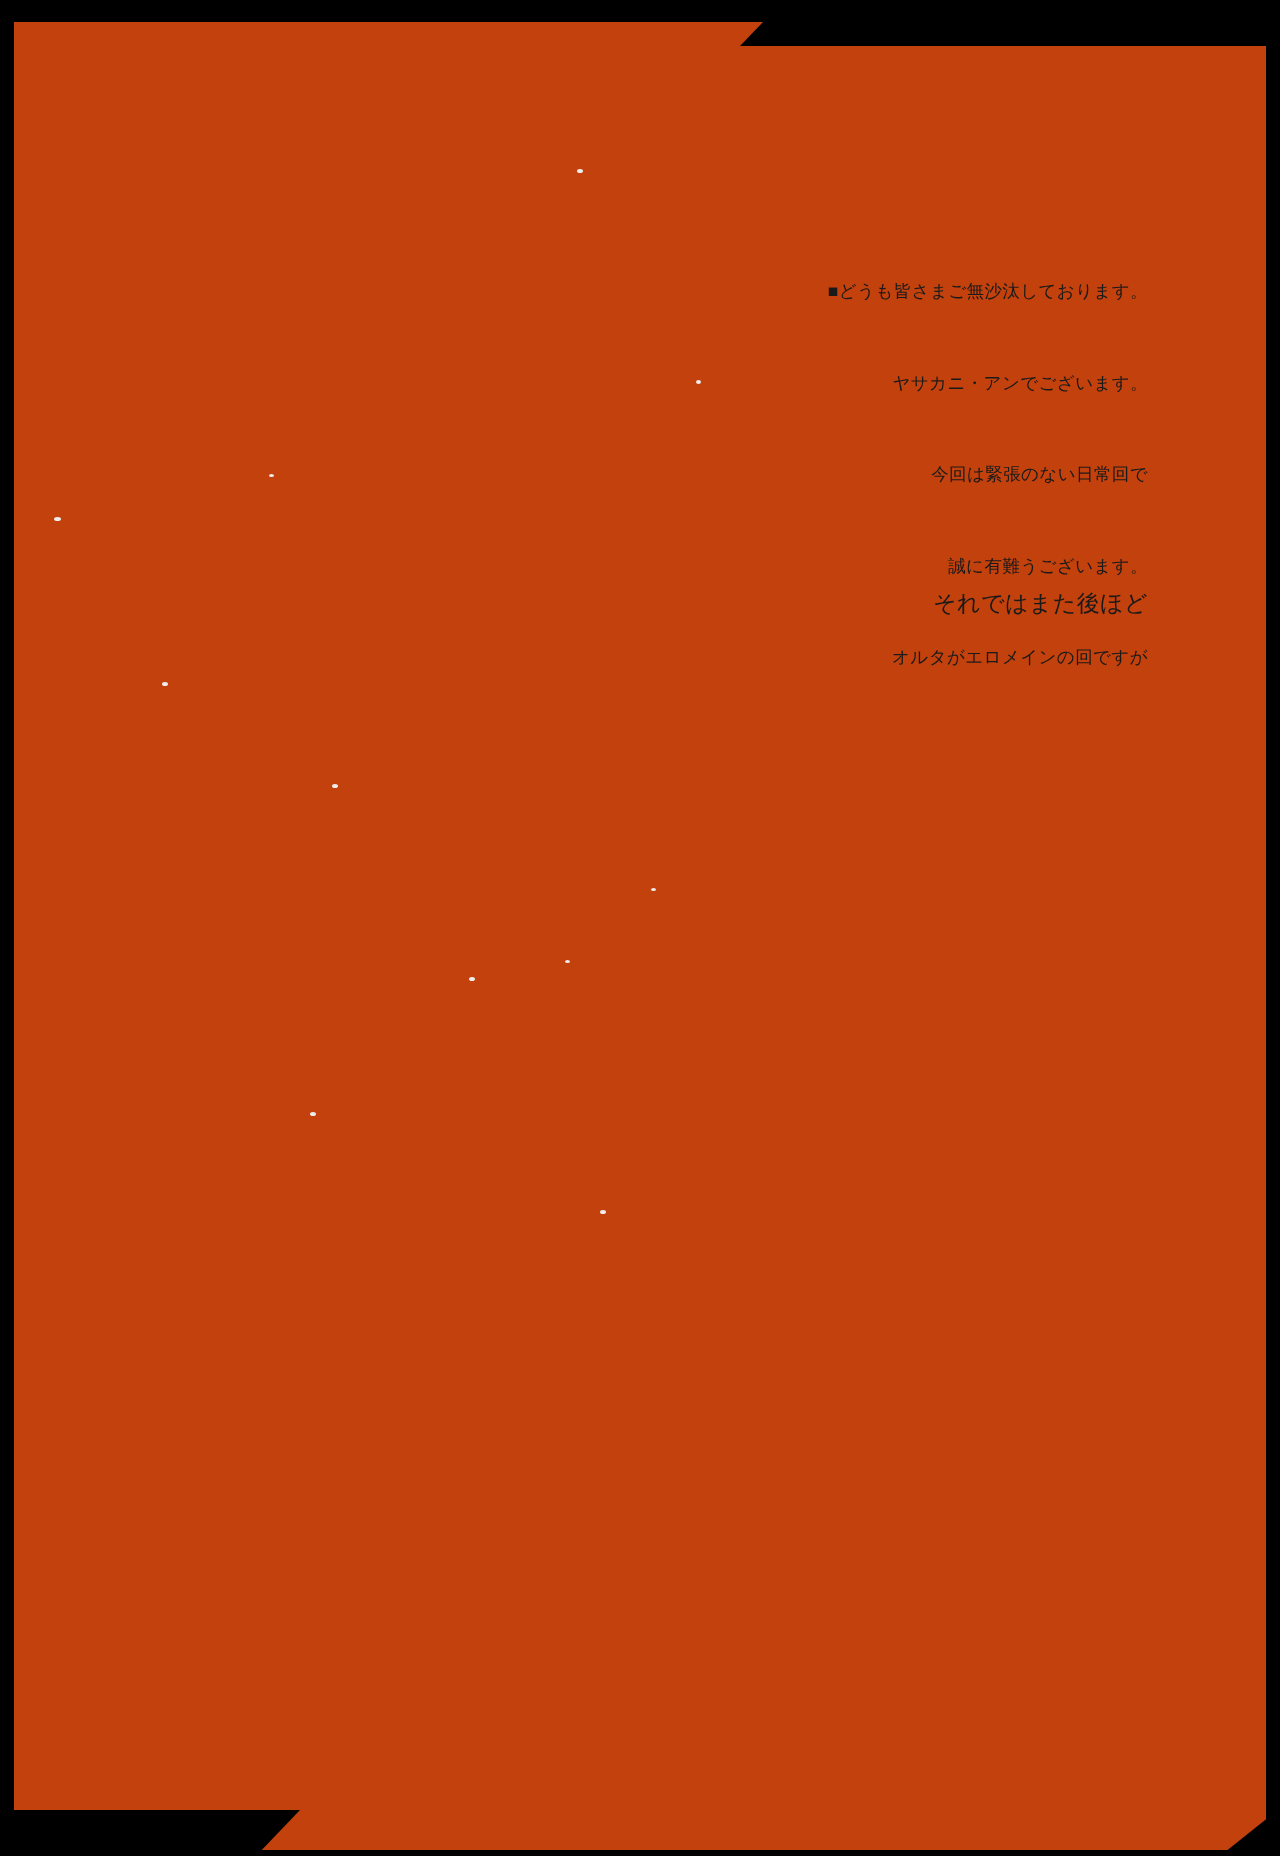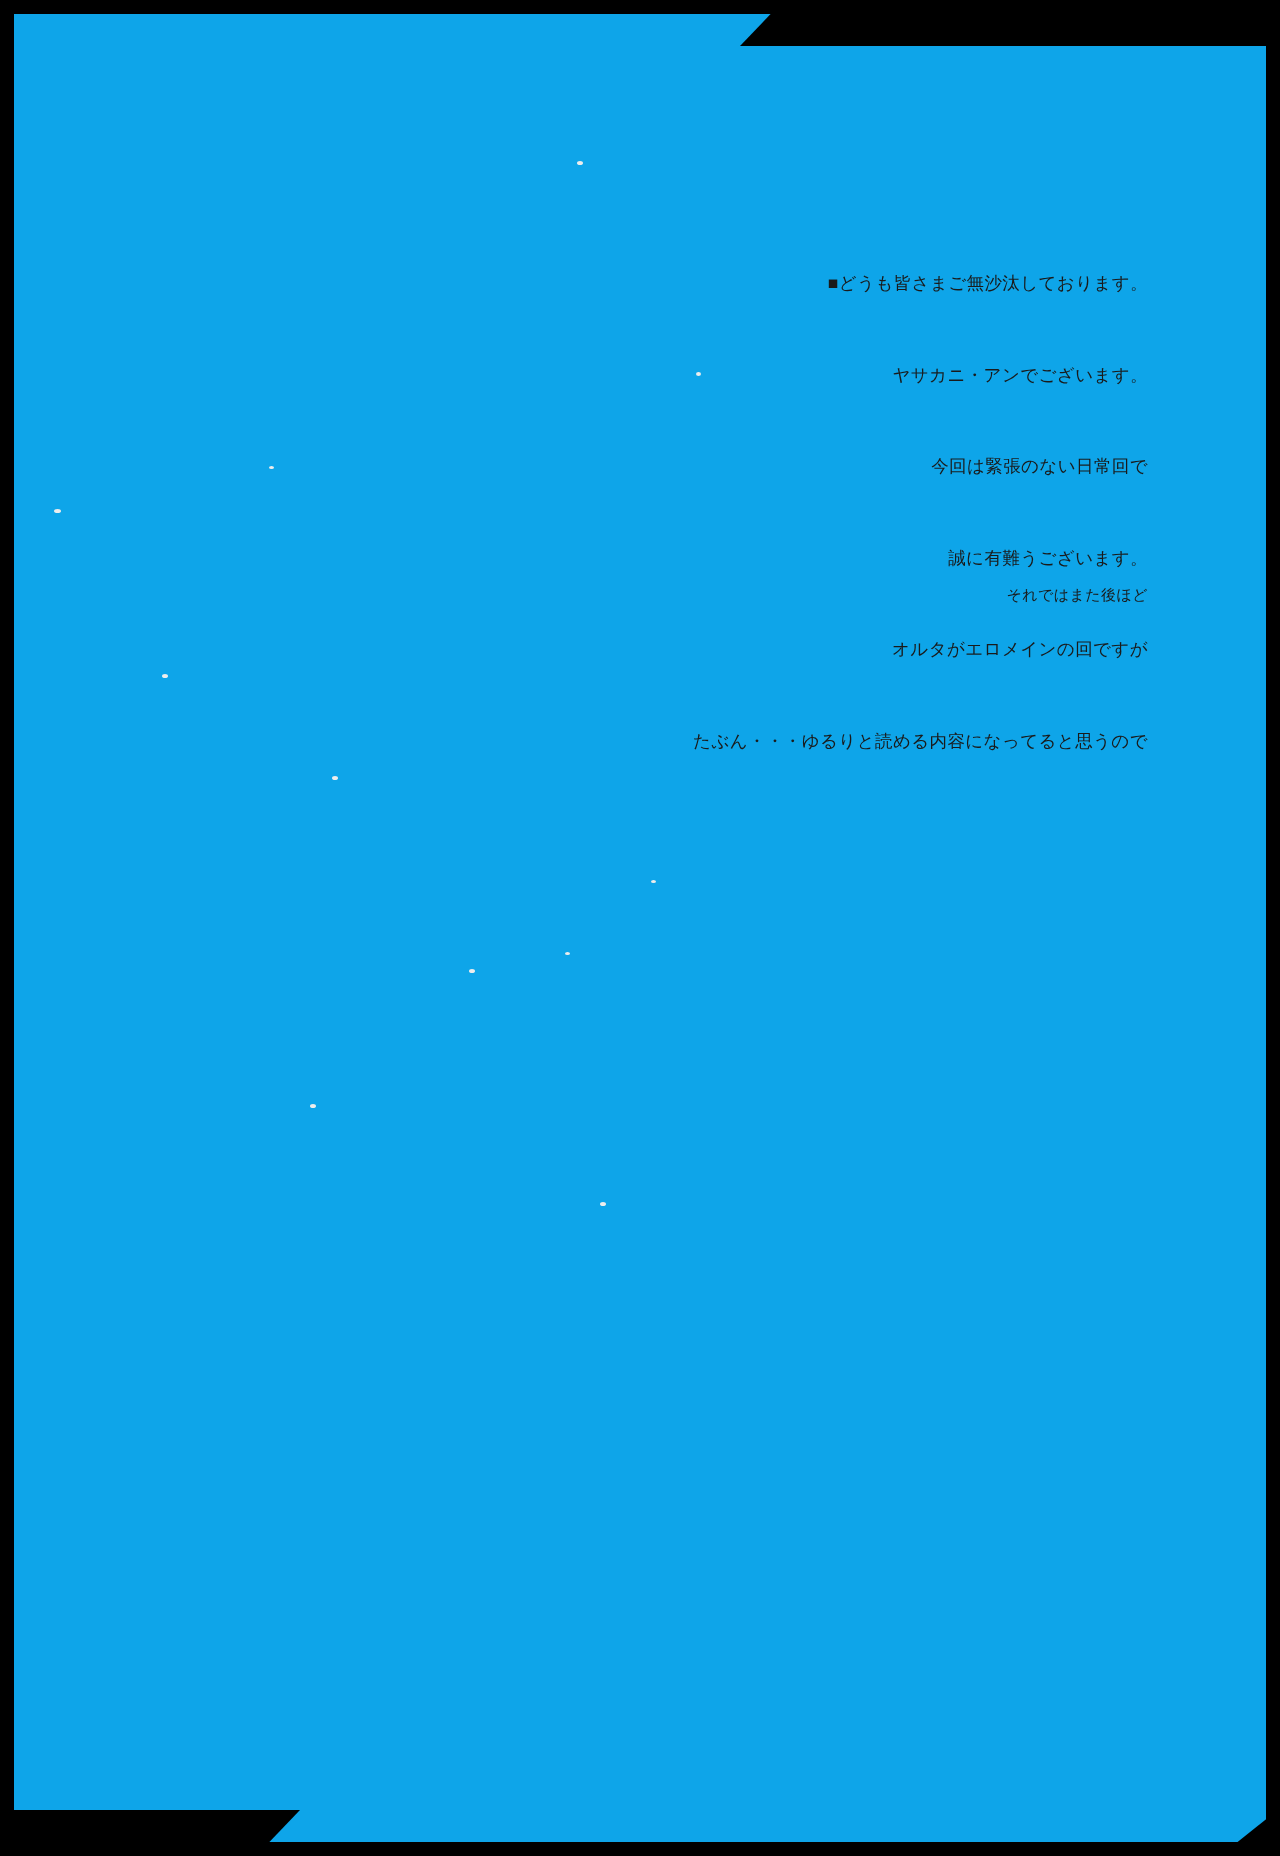--- a/index.html
+++ b/index.html
@@ -16,24 +16,24 @@
   .page {
     position: relative;
     width: 1280px;
     height: 1856px;
     background: #000000;
   }
   
   .paper {
     position: absolute;
     left: 14px;
-    top: 14px;
+    top: 22px;
     width: 1252px;
     height: 1828px;
-    background: #0ea5e9;
+    background: #c2410c;
   }
   
   .corner {
     position: absolute;
     background: #000000;
   }
   .corner-tr {
     right: 0;
     top: 0;
     width: 540px;
@@ -69,21 +69,21 @@
   .note-line {
     display: block;
   }
   .signoff {
     position: absolute;
     right: 118px;
     top: 566px;
     width: 660px;
     text-align: right;
     color: #1a1a1a;
-    font-size: 15px;
+    font-size: 23px;
     line-height: 30.5px;
     letter-spacing: 0.4px;
     white-space: pre;
   }
   
   .speck {
     position: absolute;
     background: #ededed;
     border-radius: 50%;
   }
@@ -105,21 +105,20 @@
     <div class="speck" style="left:586px; top:1188px; width:6px; height:4px;"></div>
     <div class="speck" style="left:637px; top:866px; width:5px; height:3px;"></div>
     <div class="speck" style="left:682px; top:358px; width:5px; height:4px;"></div>
 
     <div class="note-block">
       <span class="note-line">■どうも皆さまご無沙汰しております。</span>
       <span class="note-line">ヤサカニ・アンでございます。</span>
       <span class="note-line">今回は緊張のない日常回で</span>
       <span class="note-line">誠に有難うございます。</span>
       <span class="note-line">オルタがエロメインの回ですが</span>
-      <span class="note-line">たぶん・・・ゆるりと読める内容になってると思うので</span>
     </div>
 
     <div class="signoff">それではまた後ほど</div>
 
   </div>
 
   <div class="corner corner-tr"></div>
   <div class="corner corner-bl"></div>
   <div class="corner corner-br"></div>
 </div>

